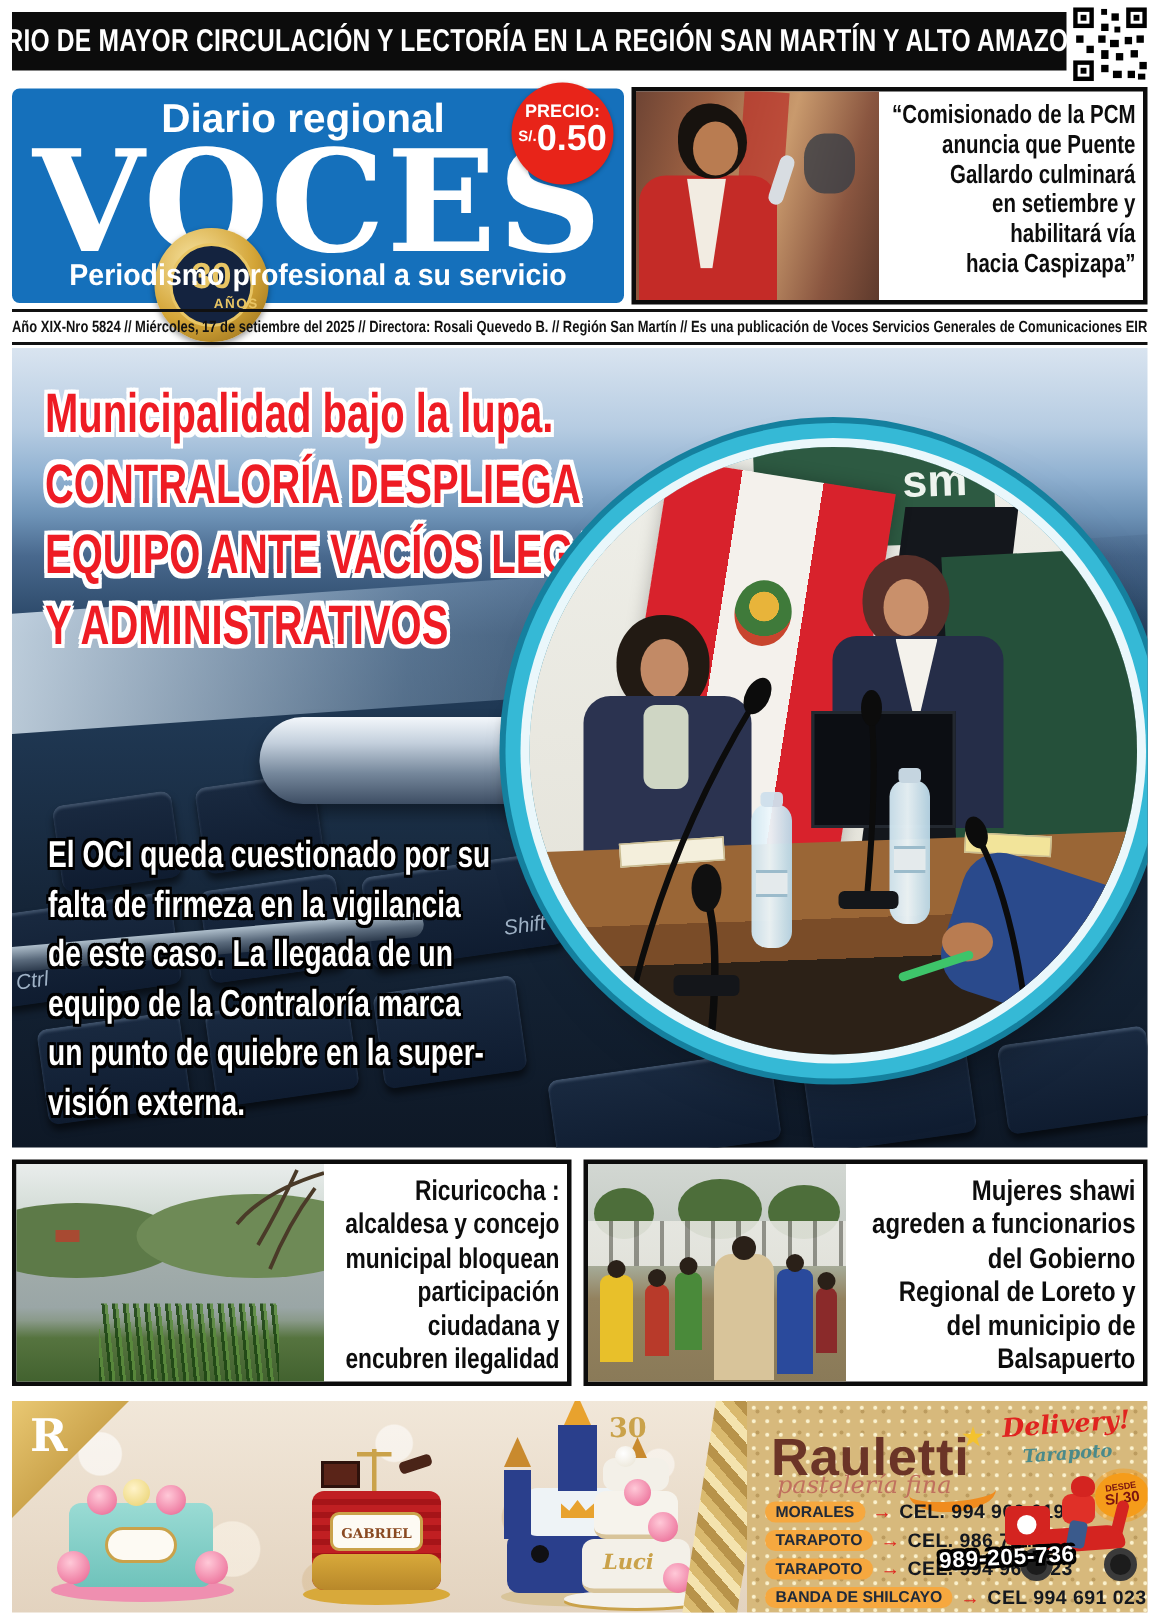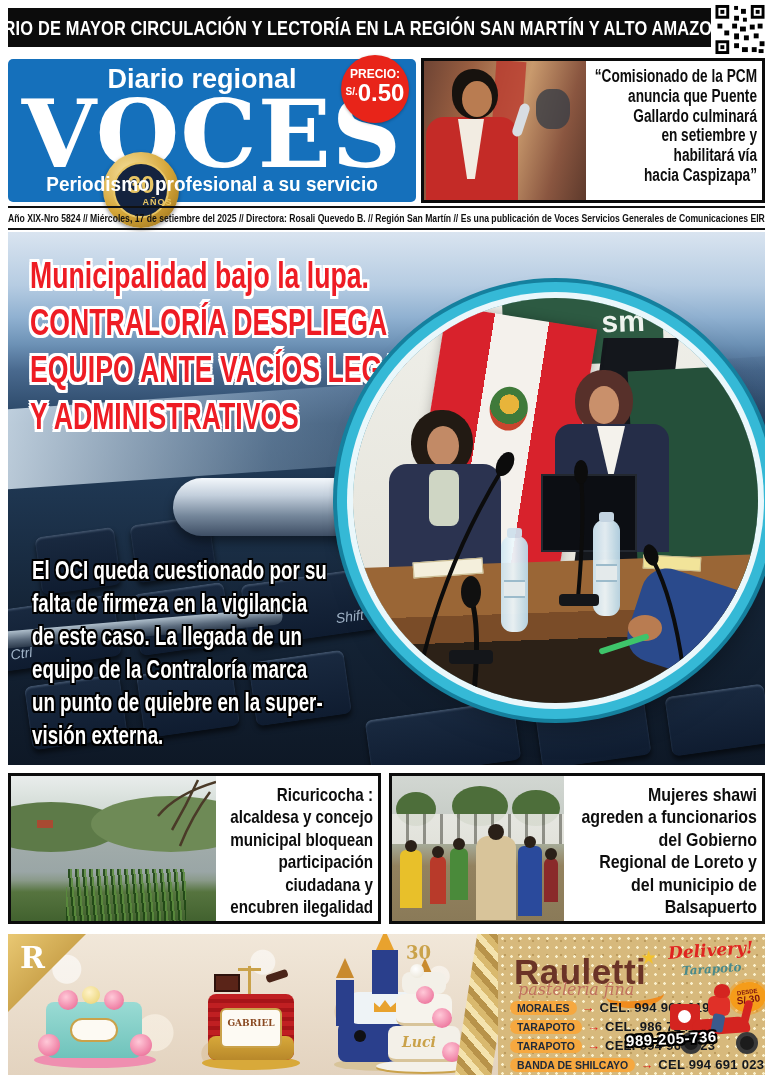--- a/index.html
+++ b/index.html
@@ -420,21 +420,21 @@
     </div>
 
     <div class="cake" style="left:188px;top:26px;width:110px;height:112px;">
       <i class="plate" style="left:6px;top:96px;width:98px;height:14px;background:#d8a93a;"></i>
       <i class="tier" style="left:12px;top:34px;width:86px;height:66px;background:repeating-linear-gradient(180deg,#c01f22 0 5px,#a61418 5px 9px);"></i>
       <i class="tier" style="left:12px;top:76px;width:86px;height:24px;background:linear-gradient(180deg,#d8a93a,#b8882a);"></i>
       <i style="position:absolute;left:18px;top:14px;width:26px;height:18px;background:#5a2418;border:2px solid #2e120c;"></i>
       <i style="position:absolute;left:52px;top:6px;width:3px;height:28px;background:#caa24a;"></i>
       <i style="position:absolute;left:42px;top:8px;width:23px;height:3px;background:#caa24a;"></i>
       <i style="position:absolute;left:70px;top:12px;width:22px;height:8px;background:#4a2418;border-radius:3px;transform:rotate(-18deg);"></i>
-      <div class="plaque" style="left:24px;top:48px;width:62px;height:40px;">
+      <div class="plaque" style="left:24px;top:48px;width:62px;height:26px;">
         <span style="font-size:9px;font-weight:bold;color:#8a4a22;font-family:'DejaVu Serif',serif;line-height:26px;">GABRIEL</span>
       </div>
     </div>
 
     <div class="cake" style="left:318px;top:16px;width:118px;height:122px;">
       <i class="plate" style="left:8px;top:108px;width:102px;height:13px;background:#d8c49a;"></i>
       <i class="tier" style="left:12px;top:72px;width:94px;height:40px;background:#2a3f8c;"></i>
       <i class="tier" style="left:24px;top:42px;width:70px;height:32px;background:#eef3f6;"></i>
       <i style="position:absolute;left:10px;top:30px;width:18px;height:46px;background:#2a3f8c;"></i>
       <i style="position:absolute;left:90px;top:30px;width:18px;height:46px;background:#2a3f8c;"></i>

